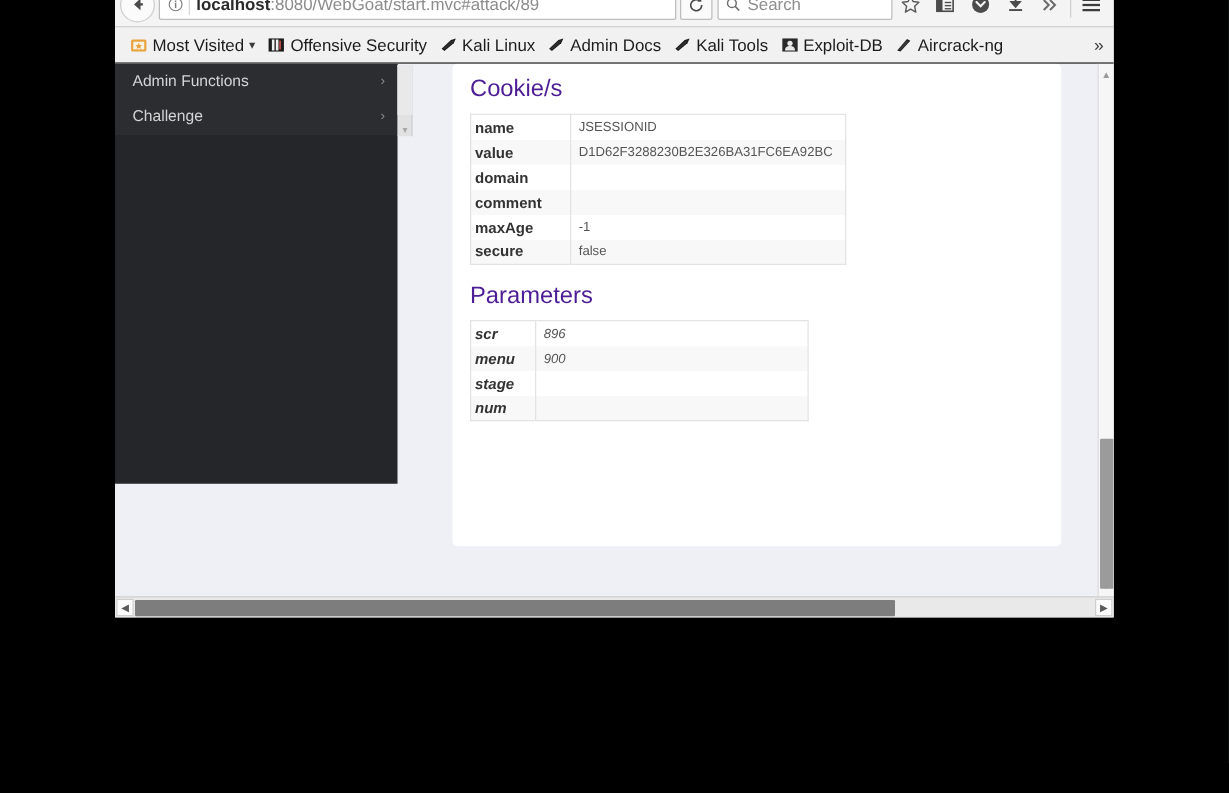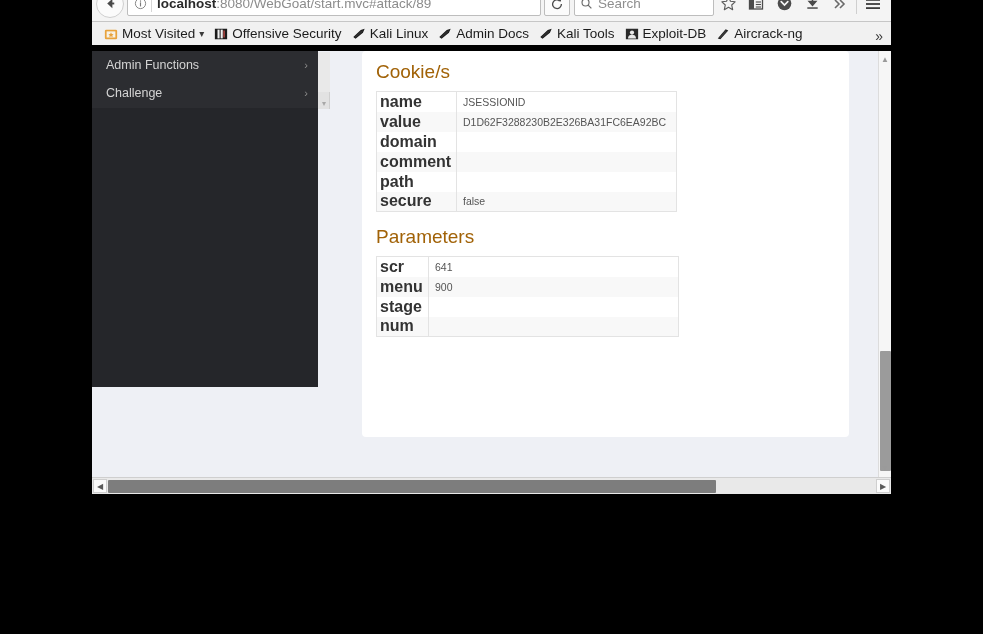--- a/index.html
+++ b/index.html
@@ -61,21 +61,21 @@
   #search-placeholder { font-size: 13.5px; color: #8e8e8e; margin-left: 5px; line-height: 22px;}
   .toolbar-icon {
     width: 28px; height: 28px; display: flex; align-items: center;
     justify-content: center; color: #4b4b4b; flex: 0 0 auto;
   }
   #toolbar-divider { width: 1px; height: 20px; background: #cfcfcf; margin: 0 2px; flex:0 0 auto;}
 
   
   #bookmarks-toolbar {
     position: absolute; left: 0; top: 22px; width: 799px; height: 29px;
-    background: #f1f1f1; border-bottom: 6px solid #000000;
+    background: #f1f1f1; border-bottom: 1px solid #000000;
     display: flex; align-items: center; padding-left: 8px; gap: 2px;
   }
   .bookmark-item {
     display: flex; align-items: center; gap: 4px;
     font-size: 13.5px; color: #1c1c1c; padding: 3px 4px; white-space: nowrap;
   }
   .bm-icon { width: 14px; height: 14px; flex: 0 0 auto; display:block; }
   #bookmarks-overflow {
     position: absolute; right: 8px; top: 6px; font-size: 14px; color: #3a3a3a;
   }
@@ -111,33 +111,33 @@
     display: flex; align-items: center; justify-content: center;
     color: #a8a8a8; font-size: 8px;
   }
 
   
   #content-card {
     position: absolute; left: 270px; top: 0; width: 487px; height: 386px;
     background: #ffffff; border-radius: 4px;
   }
   .section-title {
-    font-size: 19px; color: #a16207; font-weight: 400;
+    font-size: 19px; color: #4c1d95; font-weight: 400;
     margin: 0; padding: 14px 0 8px 14px;
   }
   #cookies-title { padding-top: 10px; }
   .kv-table {
     border-collapse: collapse; margin-left: 14px;
     border: 1px solid #e3e3e3; table-layout: fixed;
   }
   #cookies-table { width: 301px; }
-  #parameters-table { width: 303px; }
+  #parameters-table { width: 271px; font-style: italic; }
   .kv-table td { padding: 0; height: 20px; vertical-align: middle; }
   .kv-key {
-    font-weight: 700; font-size: 16px; color: #333333;
+    font-weight: 700; font-size: 12px; color: #333333;
     padding-left: 3px !important; background: #fbfbfb;
     border-right: 1px solid #e3e3e3;
   }
   #cookies-table .kv-key { width: 80px; }
   #parameters-table .kv-key { width: 52px; }
   .kv-val { font-size: 10.5px; color: #555555; padding-left: 6px !important; }
   .kv-table tr:nth-child(odd) .kv-val { background: #ffffff; }
   .kv-table tr:nth-child(even) .kv-val { background: #f8f8f8; }
   .kv-table tr:nth-child(odd) .kv-key { background: #ffffff; }
   .kv-table tr:nth-child(even) .kv-key { background: #f8f8f8; }
@@ -372,37 +372,37 @@
           </tr>
           <tr>
             <td class="kv-key">domain</td>
             <td class="kv-val"></td>
           </tr>
           <tr>
             <td class="kv-key">comment</td>
             <td class="kv-val"></td>
           </tr>
           <tr>
-            <td class="kv-key">path</td>
-            <td class="kv-val"></td>
+            <td class="kv-key">maxAge</td>
+            <td class="kv-val">-1</td>
           </tr>
           <tr>
             <td class="kv-key">secure</td>
             <td class="kv-val">false</td>
           </tr>
         </tbody>
       </table>
 
       <h2 class="section-title">Parameters</h2>
 
       <table class="kv-table" id="parameters-table">
         <tbody>
           <tr>
             <td class="kv-key">scr</td>
-            <td class="kv-val">641</td>
+            <td class="kv-val">896</td>
           </tr>
           <tr>
             <td class="kv-key">menu</td>
             <td class="kv-val">900</td>
           </tr>
           <tr>
             <td class="kv-key">stage</td>
             <td class="kv-val"></td>
           </tr>
           <tr>

